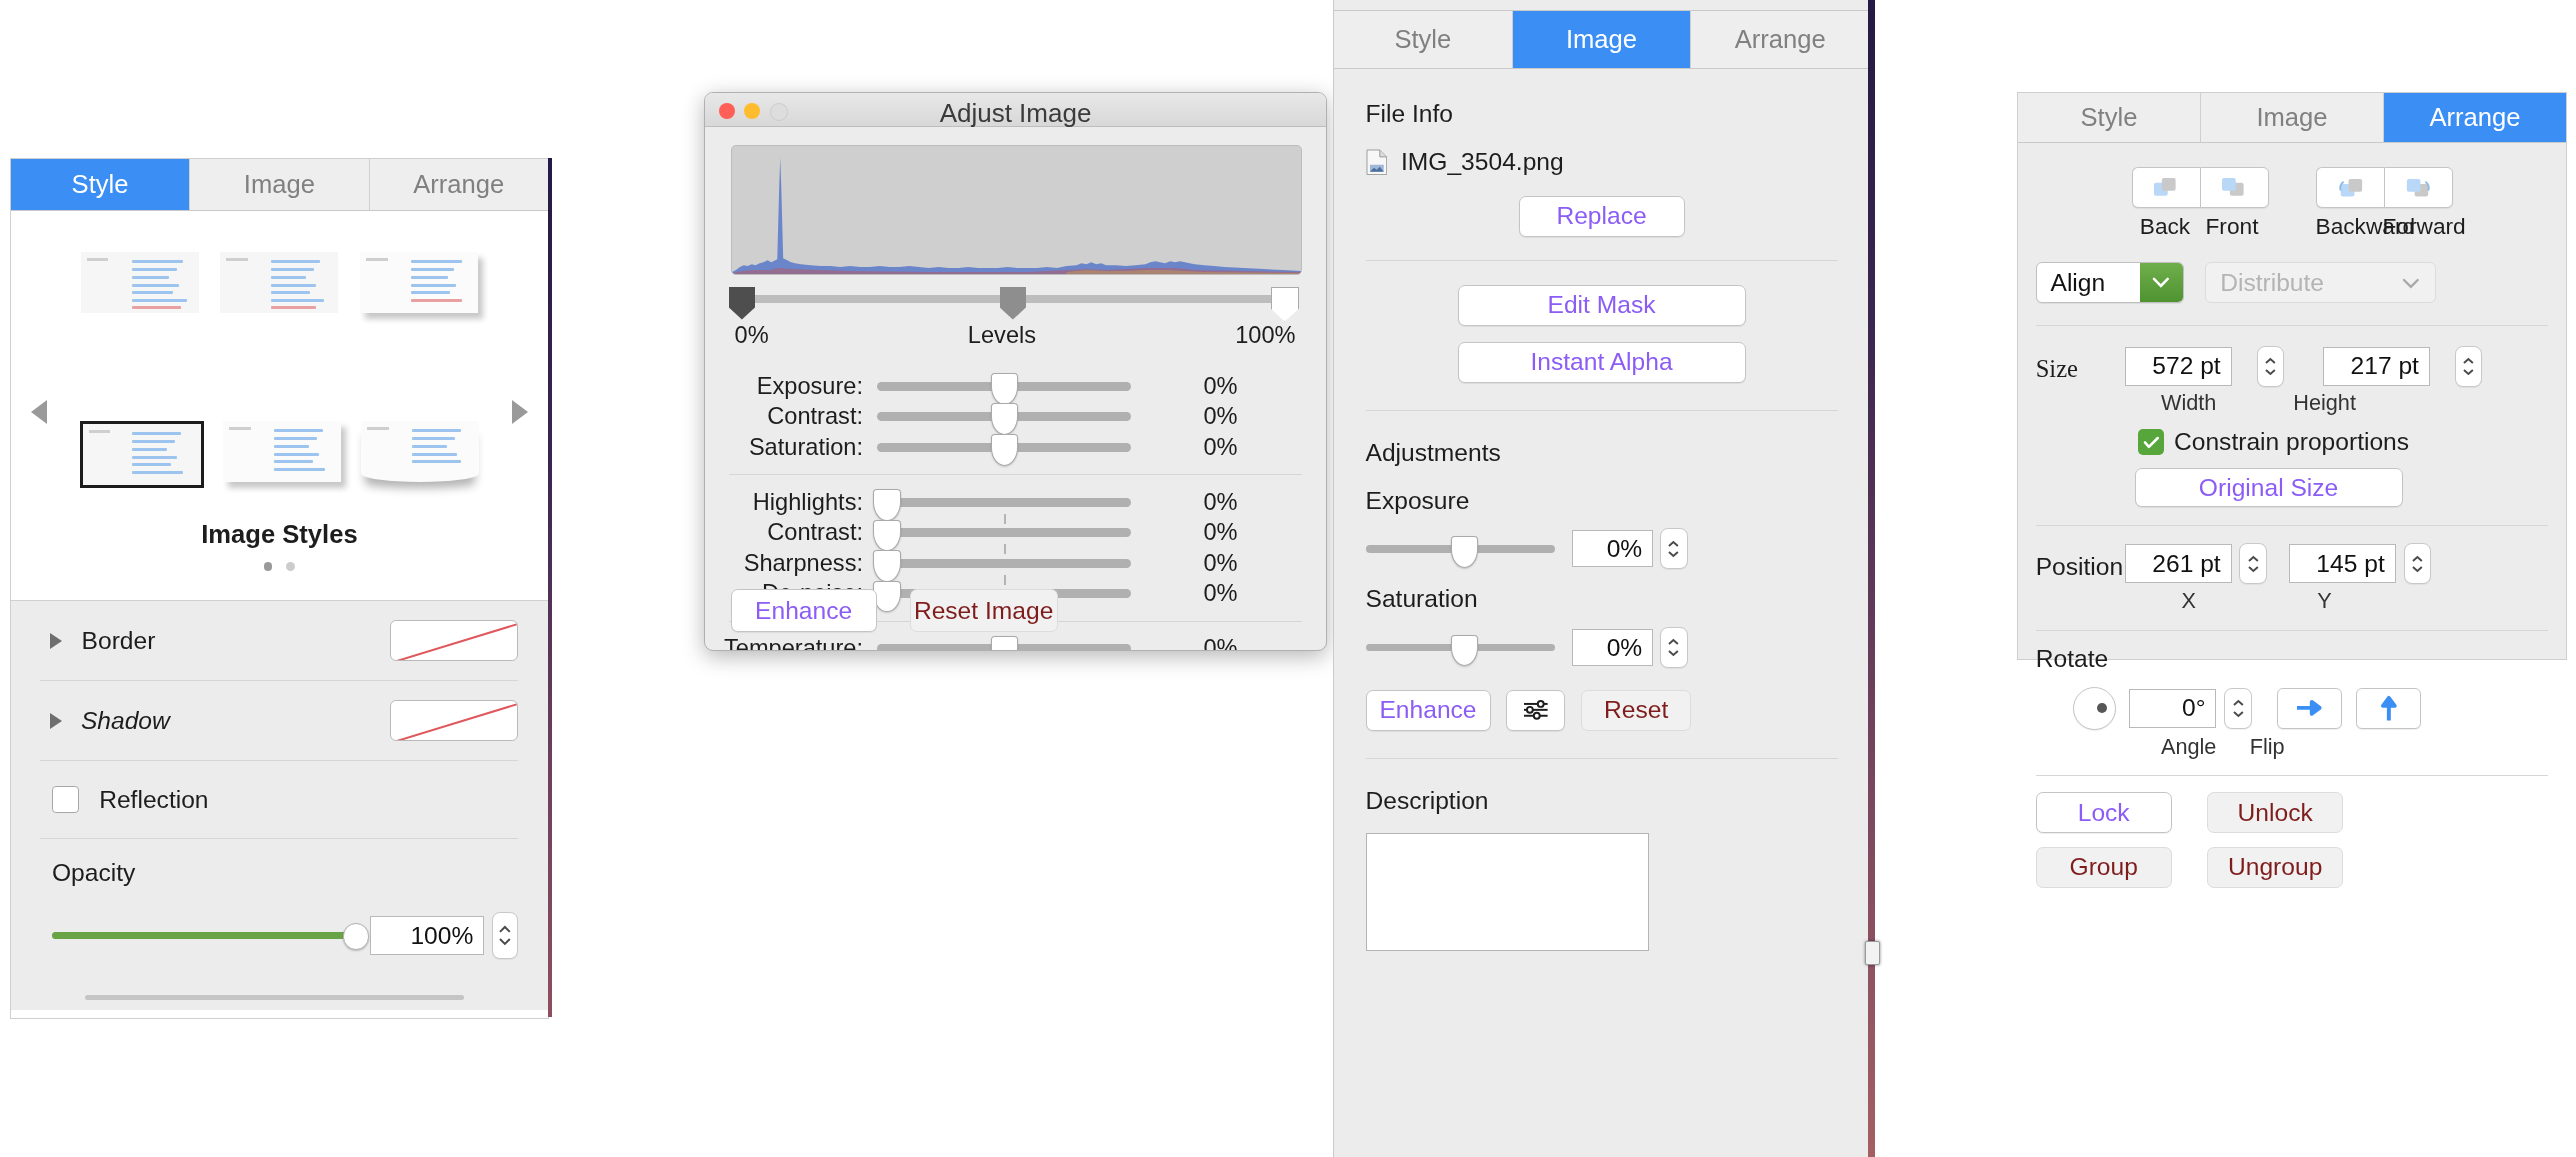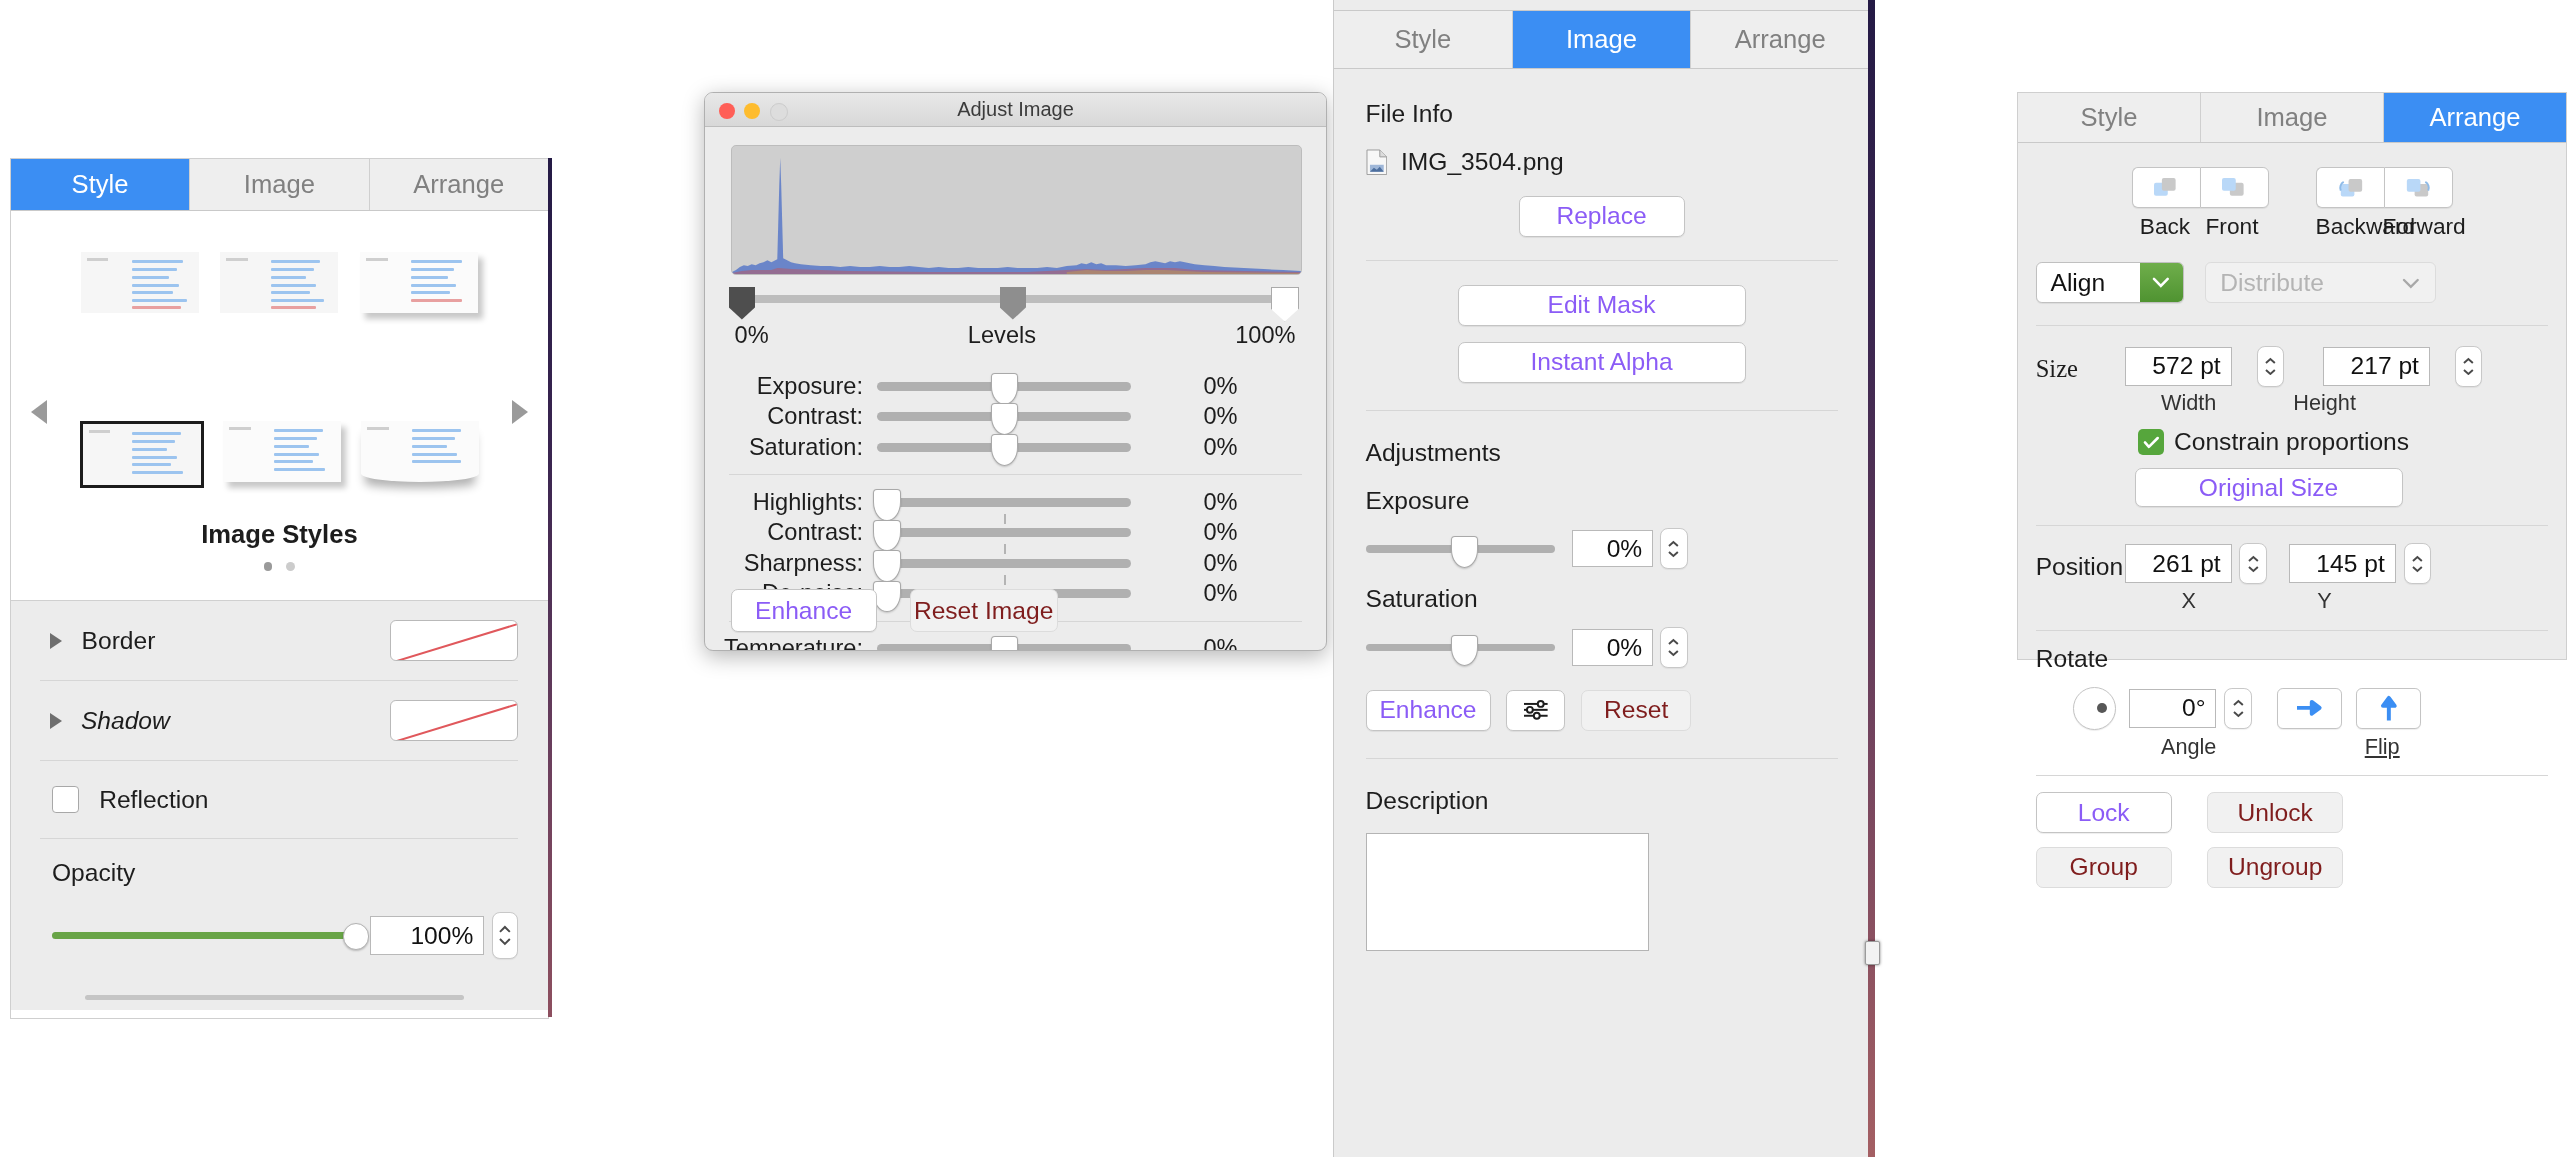--- a/index.html
+++ b/index.html
@@ -74,21 +74,21 @@
                background:#c5c5c5;border-radius:3px;}
 
   
   #adjust-window{left:704px;top:92px;width:621px;height:557px;background:#ececec;
                  border:1px solid #b0b0b0;border-radius:8.9px;
                  box-shadow:0 5.9px 21.7px rgba(0,0,0,.28);overflow:hidden;}
   #adjust-titlebar{height:33px;
      background:linear-gradient(to bottom,#e8e8e8,#d8d8d8);
      border-bottom:1px solid #bdbdbd;position:relative;}
   #adjust-title{position:absolute;left:0;right:0;top:4.9px;text-align:center;
-                font-size:20px;color:#3b3b3b;}
+                font-size:26px;color:#3b3b3b;}
   .tl-dot{position:absolute;top:9.9px;width:15.8px;height:15.8px;border-radius:50%;}
   .histo{position:absolute;left:25.6px;top:52px;width:569px;height:128px;
          background:#cfcfcf;border:1px solid #bcbcbc;border-radius:4.9px;overflow:hidden;}
   .lv-track{position:absolute;left:31.5px;top:202px;width:554px;height:7.9px;background:#bdbdbd;border-radius:3.9px;}
   .lv-knob{position:absolute;width:26.6px;height:32.5px;top:-7.9px;
            clip-path:polygon(0 0,100% 0,100% 62%,50% 100%,0 62%);}
   .srow{display:flex;align-items:center;height:30.5px;}
   .srow .nm{width:158px;text-align:right;font-size:23.6px;color:#1d1d1d;padding-right:13.8px;}
   .srow .tr{width:254px;position:relative;}
   .srow .vv{width:89px;text-align:right;font-size:23.6px;color:#1d1d1d;padding-left:17.7px;}
@@ -696,21 +696,21 @@
         <span style="line-height:0;">
           <svg width="19.7" height="29.6" viewBox="0 0 20 30">
               <path d="M10 28 v-18 M4 13 l6 -8 6 8 z" stroke="#3b8ef3" stroke-width="4" fill="#3b8ef3" stroke-linejoin="round"></path>
             </svg>
         </span>
       </div>
     </div>
     <div style="display:flex;margin-top:3.9px;padding-left:37px;">
       <div class="lbl-sm" style="width:55px;"></div>
       <div class="lbl-sm" style="width:122px;text-align:center;">Angle</div>
-      <div class="lbl-sm" style="width:150px;text-align:right;text-decoration:underline;">Flip</div>
+      <div class="lbl-sm" style="width:150px;text-align:left;">Flip</div>
     </div>
   </div>
 
   <div class="sep" style="margin:15.8px 17.7px 0 17.7px;"></div>
 
   <div style="display:flex;gap:19.7px;padding:15.8px 17.7px 0 17.7px;">
     <div class="btn" style="width:134px;height:39px;">Lock</div>
     <div class="btn disabled" style="width:134px;height:39px;margin-left:15.8px;">Unlock</div>
   </div>
   <div style="display:flex;gap:19.7px;padding:13.8px 17.7px 0 17.7px;">

